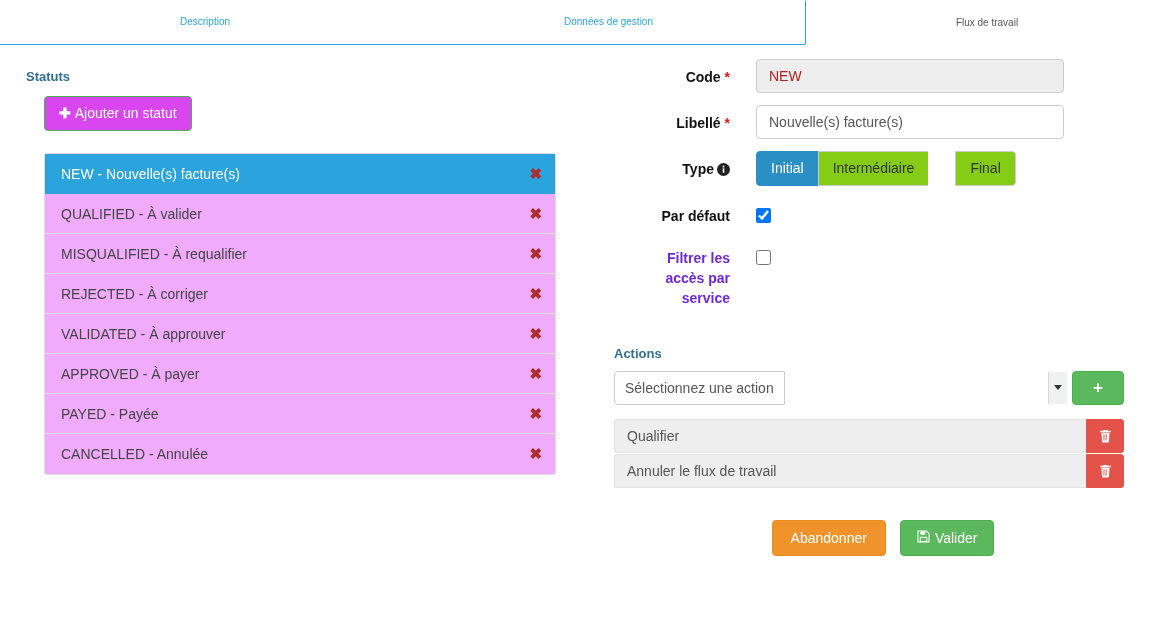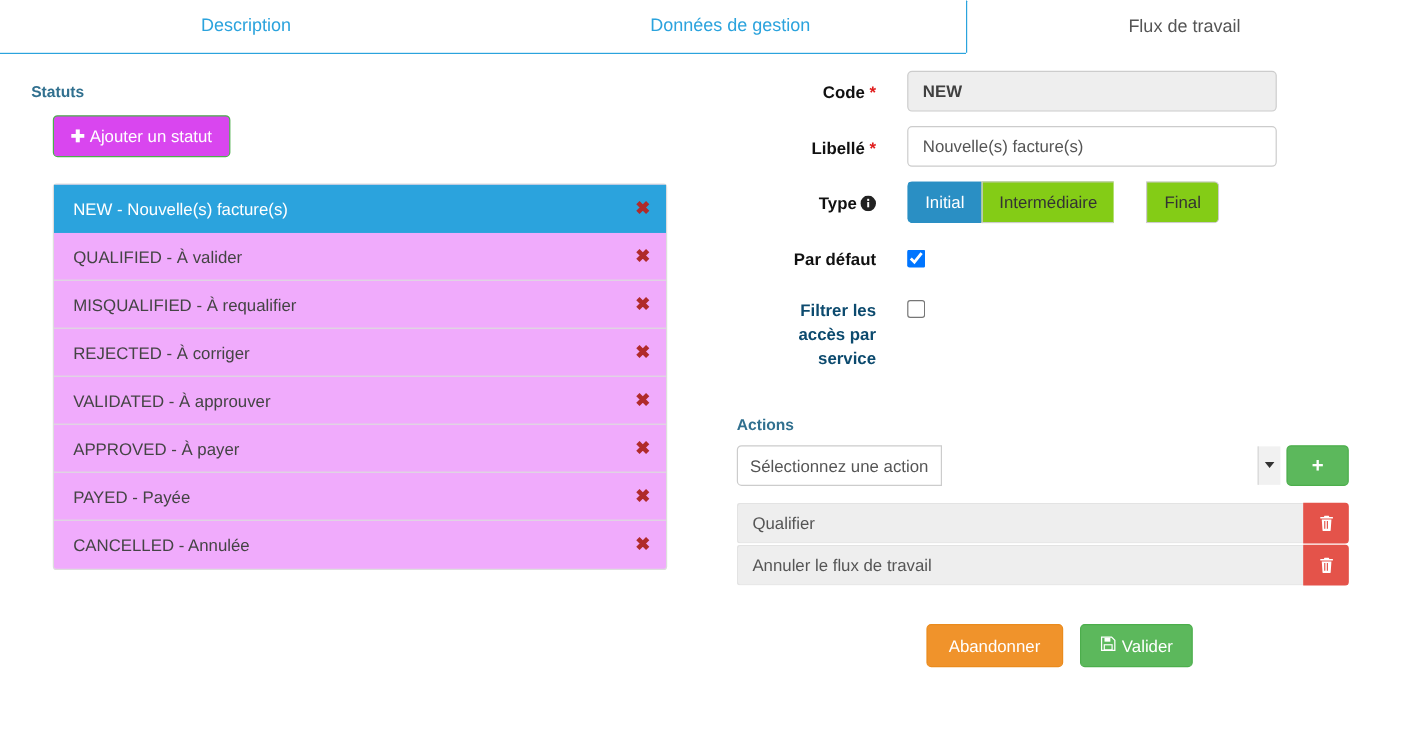--- a/index.html
+++ b/index.html
@@ -31,21 +31,21 @@
     width: 805px;
     height: 1px;
     background: #2ba3dd;
   }
   .tab {
     position: absolute;
     top: 0;
     height: 44px;
     line-height: 44px;
     text-align: center;
-    font-size: 15px;
+    font-size: 10px;
     color: #2ba3dd;
     cursor: pointer;
     box-sizing: border-box;
     background: transparent;
   }
   .tab-description { left: 0px; width: 410px; }
   .tab-donnees     { left: 412px; width: 393px; }
   .tab-flux {
     left: 805px;
     width: 363px;
@@ -172,23 +172,22 @@
     border-radius: 4px;
     padding: 6px 12px;
     font-family: "Liberation Sans", sans-serif;
     font-size: 14px;
     color: #555555;
     background: #ffffff;
     outline: none;
   }
   .text-input[disabled] {
     background: #eeeeee;
-    color: #404040;
+    color: #b91c1c;
     cursor: not-allowed;
-    font-weight: bold;
   }
 
   
   .btn-group {
     display: inline-flex;
     border-radius: 4px;
     overflow: hidden;
   }
   .seg-btn {
     border: 1px solid #cccccc;
@@ -223,21 +222,21 @@
   .chk-wrap { padding-top: 8px; }
 
   .label-multiline {
     position: absolute;
     left: 0;
     top: 0;
     width: 130px;
     text-align: right;
     font-weight: bold;
     font-size: 14px;
-    color: #0c4a6e;
+    color: #6d28d9;
     line-height: 20px;
     padding-top: 4px;
   }
 
   
   .actions-block {
     margin-top: 40px;
     margin-left: 14px;
   }
   .actions-heading {

